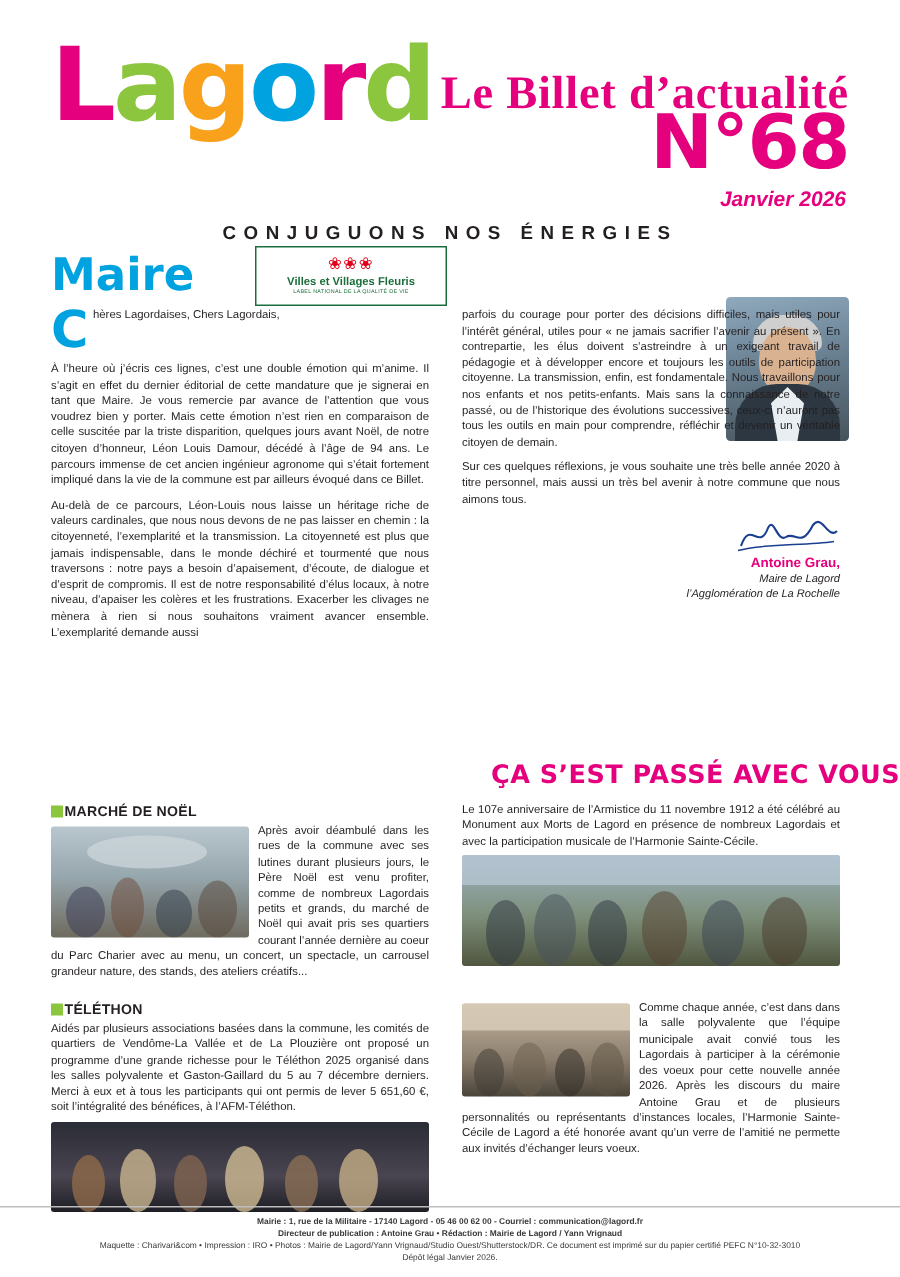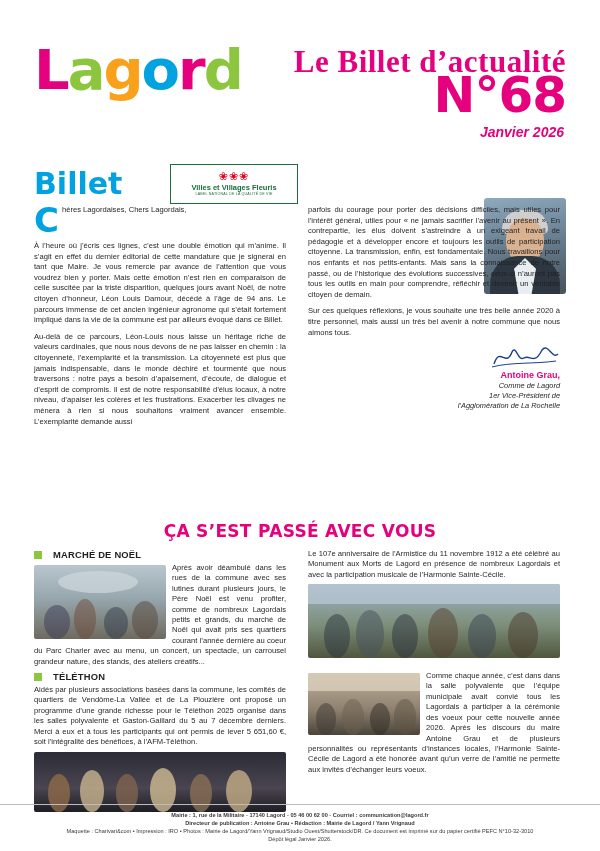--- a/index.html
+++ b/index.html
@@ -9,22 +9,22 @@
     background:#ffffff;
     font-family:"Liberation Sans", sans-serif;
     color:#231f20;
     position:relative;
     overflow:hidden;
   }
 
   
   .header { position:relative; height:160px; }
   .logo {
-    position:absolute; left:34px; top:42px;
-    font-size:56px; font-weight:bold; letter-spacing:-2px;
+    position:absolute; left:34px; top:24px;
+    font-size:68px; font-weight:bold; letter-spacing:-2px;
     font-family:"DejaVu Sans", sans-serif;
     line-height:1;
   }
   .logo span { display:inline-block; }
   .masthead-title {
     position:absolute; right:34px; top:44px;
     font-size:31px; color:#e5007d; font-weight:bold;
     font-family:"Liberation Serif", serif;
     letter-spacing:0.5px;
   }
@@ -106,21 +106,21 @@
   .section-title {
     text-align:center; color:#e5007d; font-weight:bold; font-size:17px;
     font-family:"DejaVu Sans", sans-serif;
     letter-spacing:0.3px;
   }
 
   
   .news { position:relative; padding:0 34px; }
   .news-col { width:252px; }
   .news-row { display:flex; gap:22px; }
-  .news-head { display:flex; align-items:center; gap:11px; margin-bottom:3px; }
+  .news-head { display:flex; align-items:center; gap:1px; margin-bottom:3px; }
   .sq { width:8px; height:8px; background:#8cc63f; flex:none; }
   .sq.pink { background:#e5007d; }
   .news-title {
     font-size:9.4px; font-weight:bold; color:#231f20; letter-spacing:0.2px;
   }
   .news-body { font-size:7.6px; line-height:10.4px; text-align:justify; }
   .news-body p { margin:0 0 4px 0; }
   .photo { border-radius:2px; overflow:hidden; position:relative; }
   .ph-market { float:left; width:132px; height:74px; margin:2px 6px 2px 0;
     background:linear-gradient(180deg,#b9c6cd 0%,#97a7ae 45%,#6e6a5e 100%); }
@@ -145,24 +145,25 @@
 </head>
 <body>
 
 <div class="header">
   <div class="logo">
     <span style="color:#e5007d">L</span><span style="color:#8cc63f">a</span><span style="color:#f9a11b">g</span><span style="color:#00a3e0">o</span><span style="color:#e5007d">r</span><span style="color:#8cc63f">d</span>
   </div>
   <div class="masthead-title">Le Billet d’actualité</div>
   <div class="masthead-num">N°68</div>
   <div class="masthead-date">Janvier 2026</div>
+  <div class="tagline">CONJUGUONS NOS ÉNERGIES</div>
 </div>
 
 <div class="edito-wrap">
-  <div class="edito-title">Billet</div>
+  <div class="edito-title">Maire</div>
 
   <div class="vvf-badge">
     <div class="vvf-flowers">❀❀❀</div>
     <div class="vvf-text">Villes et Villages Fleuris</div>
     <div class="vvf-sub">LABEL NATIONAL DE LA QUALITÉ DE VIE</div>
   </div>
 
   <div class="portrait">
     <div class="hair"></div>
     <div class="face"></div>
@@ -178,29 +179,28 @@
     </div>
     <div class="col right">
       <p>parfois du courage pour porter des décisions difficiles, mais utiles pour l’intérêt général, utiles pour « ne jamais sacrifier l’avenir au présent ». En contrepartie, les élus doivent s’astreindre à un exigeant travail de pédagogie et à développer encore et toujours les outils de participation citoyenne. La transmission, enfin, est fondamentale. Nous travaillons pour nos enfants et nos petits-enfants. Mais sans la connaissance de notre passé, ou de l’historique des évolutions successives, ceux-ci n’auront pas tous les outils en main pour comprendre, réfléchir et devenir un véritable citoyen de demain.</p>
       <p>Sur ces quelques réflexions, je vous souhaite une très belle année 2020 à titre personnel, mais aussi un très bel avenir à notre commune que nous aimons tous.</p>
       <div class="signature">
         <svg class="sig-scribble" viewBox="0 0 70 26">
           <path d="M4 20 C10 2, 16 24, 22 8 C26 0, 28 18, 34 14 C40 10, 44 22, 52 6 C58 -2, 62 16, 68 10" fill="none" stroke="#1a3f8f" stroke-width="1.4"></path>
           <path d="M2 23 C20 18, 46 20, 66 17" fill="none" stroke="#1a3f8f" stroke-width="1"></path>
         </svg>
         <div class="sig-name">Antoine Grau,</div>
-        <div class="sig-role">Comme de Lagord</div>
-        <div class="sig-role">1er Vice-Président de</div>
+        <div class="sig-role">Maire de Lagord</div>
         <div class="sig-role">l’Agglomération de La Rochelle</div>
       </div>
     </div>
   </div>
 </div>
 
-<div class="section-title" style="margin-top:16px;">ÇA S’EST PASSÉ AVEC VOUS</div>
+<div class="section-title" style="margin-top:2px;text-align:right;">ÇA S’EST PASSÉ AVEC VOUS</div>
 
 <div class="news" style="margin-top:8px;">
 
   <div class="news-row">
     <div class="news-col">
       <div class="news-head">
         <span class="sq"></span>
         <span class="news-title">MARCHÉ DE NOËL</span>
       </div>
       <div class="news-body">
@@ -224,21 +224,21 @@
           <div class="blob" style="left:84px;top:30px;width:26px;height:44px;background:#2b3340;"></div>
           <div class="blob" style="left:120px;top:24px;width:30px;height:50px;background:#55402f;"></div>
           <div class="blob" style="left:160px;top:30px;width:28px;height:44px;background:#394453;"></div>
           <div class="blob" style="left:200px;top:28px;width:30px;height:46px;background:#4a3a2c;"></div>
           <div class="blob" style="left:0;top:0;width:252px;height:20px;background:#b7c6d2;opacity:0.8;border-radius:0;"></div>
         </div>
       </div>
     </div>
   </div>
 
-  <div class="news-row" style="">
+  <div class="news-row" style="margin-top:10px;">
     <div class="news-col">
       <div class="news-head">
         <span class="sq"></span>
         <span class="news-title">TÉLÉTHON</span>
       </div>
       <div class="news-body">
         <p>Aidés par plusieurs associations basées dans la commune, les comités de quartiers de Vendôme-La Vallée et de La Plouzière ont proposé un programme d’une grande richesse pour le Téléthon 2025 organisé dans les salles polyvalente et Gaston-Gaillard du 5 au 7 décembre derniers. Merci à eux et à tous les participants qui ont permis de lever 5 651,60 €, soit l’intégralité des bénéfices, à l’AFM-Téléthon.</p>
         <div class="photo ph-telethon">
           <div class="blob" style="left:14px;top:22px;width:22px;height:38px;background:#8e6a4a;opacity:0.8;"></div>
           <div class="blob" style="left:46px;top:18px;width:24px;height:42px;background:#c8b48e;opacity:0.8;"></div>

